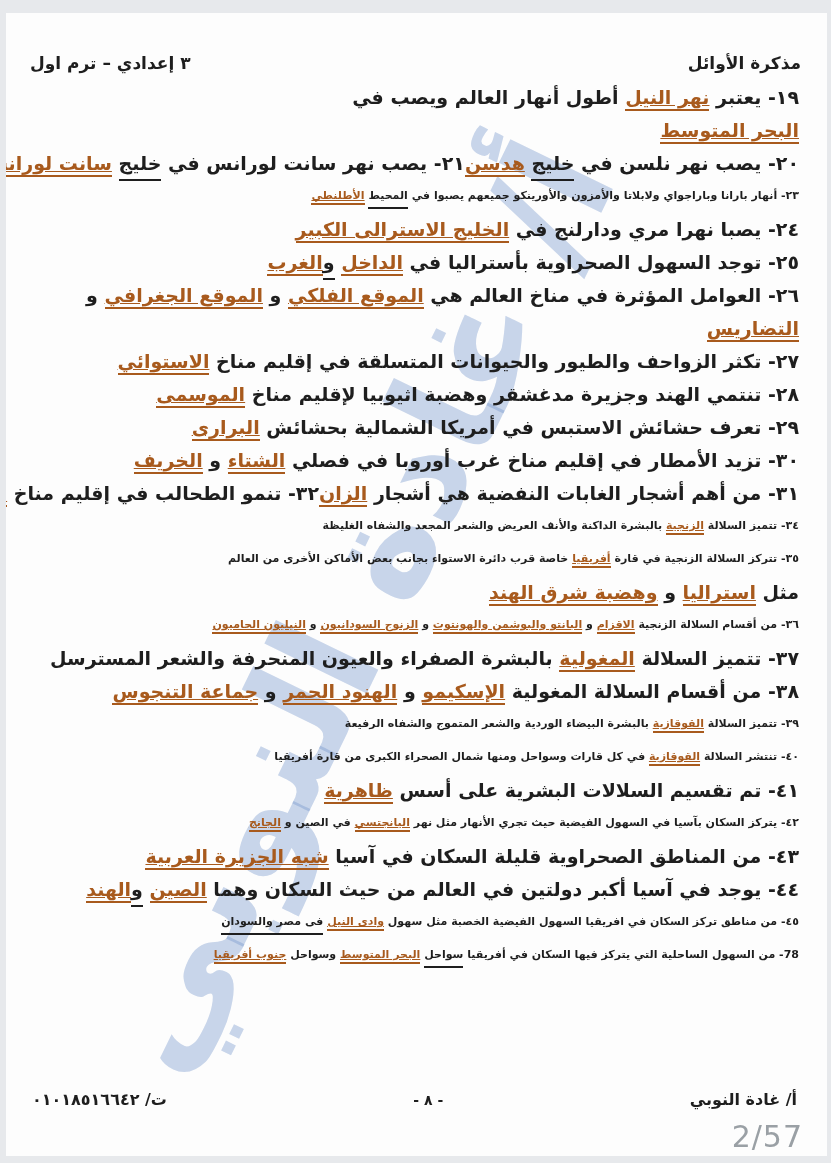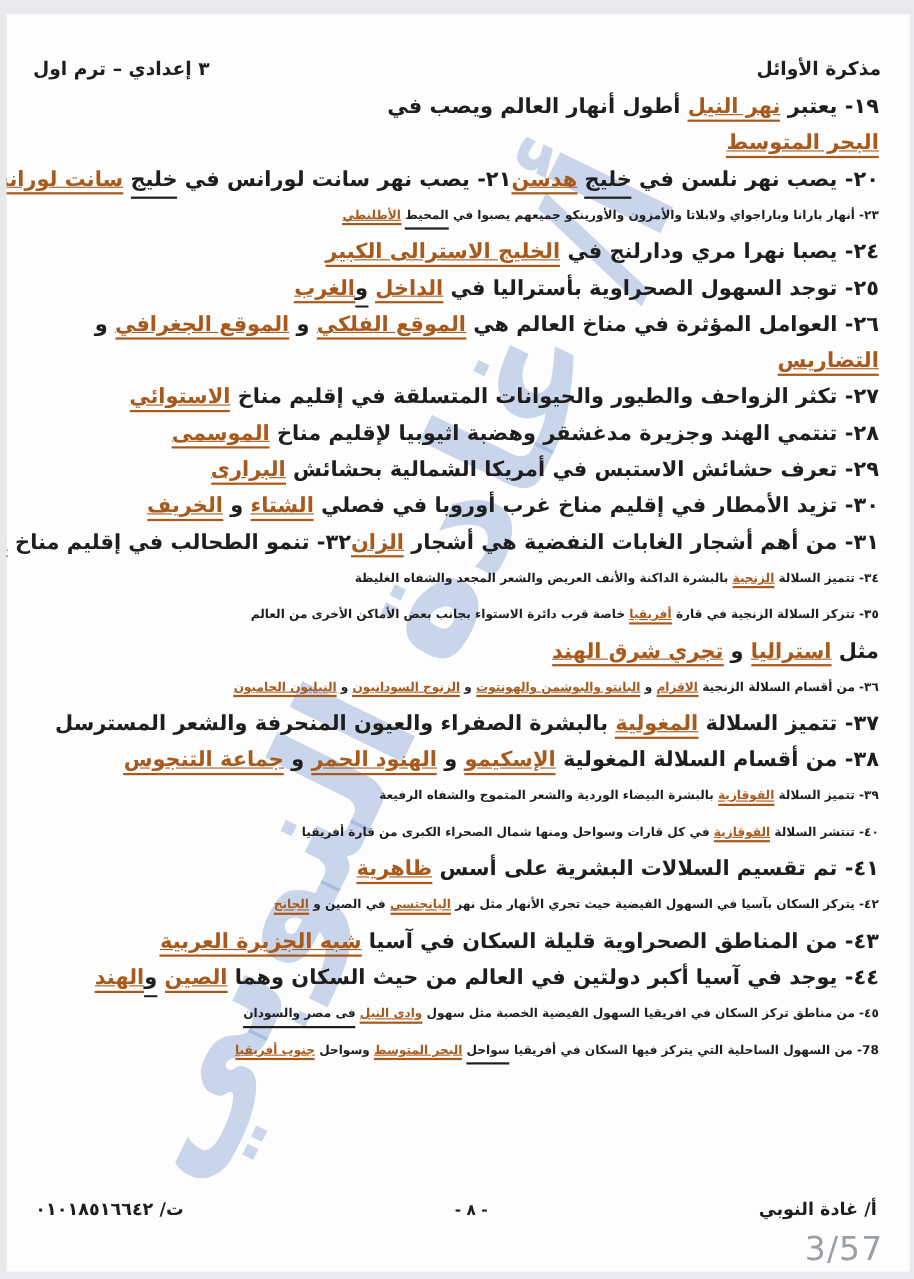--- a/index.html
+++ b/index.html
@@ -79,35 +79,35 @@
       <div class="line"><span>٢٧- تكثر الزواحف والطيور والحيوانات المتسلقة في إقليم مناخ </span><span class="ans">الاستوائي</span></div>
       <div class="line"><span>٢٨- تنتمي الهند وجزيرة مدغشقر وهضبة اثيوبيا لإقليم مناخ </span><span class="ans">الموسمى</span></div>
       <div class="line"><span>٢٩- تعرف حشائش الاستبس في أمريكا الشمالية بحشائش </span><span class="ans">البرارى</span></div>
       <div class="line"><span>٣٠- تزيد الأمطار في إقليم مناخ غرب أوروبا في فصلي </span><span class="ans">الشتاء</span><span> و </span><span class="ans">الخريف</span></div>
       <div class="line pair">
         <div class="pair-cell"><span>٣١- من أهم أشجار الغابات النفضية هي أشجار </span><span class="ans">الزان</span></div>
         <div class="pair-cell"><span>٣٢- تنمو الطحالب في إقليم مناخ </span><span class="ans">التندرا</span></div>
       </div>
       <div class="line sz-s"><span>٣٤- تتميز السلالة </span><span class="ans">الزنجية</span><span> بالبشرة الداكنة والأنف العريض والشعر المجعد والشفاه الغليظة</span></div>
       <div class="line sz-s"><span>٣٥- تتركز السلالة الزنجية في قارة </span><span class="ans">أفريقيا</span><span> خاصة قرب دائرة الاستواء بجانب بعض الأماكن الأخرى من العالم</span></div>
-      <div class="line"><span>مثل </span><span class="ans">استراليا</span><span> و </span><span class="ans">تجري شرق الهند</span></div>
+      <div class="line"><span>مثل </span><span class="ans">استراليا</span><span> و </span><span class="ans">وهضبة شرق الهند</span></div>
       <div class="line sz-s"><span>٣٦- من أقسام السلالة الزنجية </span><span class="ans">الاقزام</span><span> و </span><span class="ans">البانتو والبوشمن والهونتوت</span><span> و </span><span class="ans">الزنوج السودانيون</span><span> و </span><span class="ans">النيليون الحاميون</span></div>
       <div class="line"><span>٣٧- تتميز السلالة </span><span class="ans">المغولية</span><span> بالبشرة الصفراء والعيون المنحرفة والشعر المسترسل</span></div>
       <div class="line"><span>٣٨- من أقسام السلالة المغولية </span><span class="ans">الإسكيمو</span><span> و </span><span class="ans">الهنود الحمر</span><span> و </span><span class="ans">جماعة التنجوس</span></div>
       <div class="line sz-s"><span>٣٩- تتميز السلالة </span><span class="ans">القوقازية</span><span> بالبشرة البيضاء الوردية والشعر المتموج والشفاه الرفيعة</span></div>
       <div class="line sz-s"><span>٤٠- تنتشر السلالة </span><span class="ans">القوقازية</span><span> في كل قارات وسواحل ومنها شمال الصحراء الكبرى من قارة أفريقيا</span></div>
       <div class="line"><span>٤١- تم تقسيم السلالات البشرية على أسس </span><span class="ans">ظاهرية</span></div>
       <div class="line sz-s"><span>٤٢- يتركز السكان بآسيا في السهول الفيضية حيث تجري الأنهار مثل نهر </span><span class="ans">اليانجتسي</span><span> في الصين و </span><span class="ans">الجانج</span></div>
       <div class="line"><span>٤٣- من المناطق الصحراوية قليلة السكان في آسيا </span><span class="ans">شبه الجزيرة العربية</span></div>
       <div class="line"><span>٤٤- يوجد في آسيا أكبر دولتين في العالم من حيث السكان وهما </span><span class="ans">الصين</span><span> </span><span class="key">و</span><span class="ans">الهند</span></div>
       <div class="line sz-s"><span>٤٥- من مناطق تركز السكان في افريقيا السهول الفيضية الخصبة مثل سهول </span><span class="ans">وادى النيل</span><span> </span><span class="key">فى مصر والسودان</span></div>
       <div class="line sz-s"><span>78- من السهول الساحلية التي يتركز فيها السكان في أفريقيا </span><span class="key">سواحل</span><span> </span><span class="ans">البحر المتوسط</span><span> وسواحل </span><span class="ans">جنوب أفريقيا</span></div>
     </div>
 
   <div class="footer">
     <div>أ/ غادة النوبي</div>
     <div class="center">- ٨ -</div>
     <div>ت/ ٠١٠١٨٥١٦٦٤٢</div>
   </div>
 
-  <div class="page-badge">3/57</div>
+  <div class="page-badge">2/57</div>
 
 </div>
 
 </body></html>

